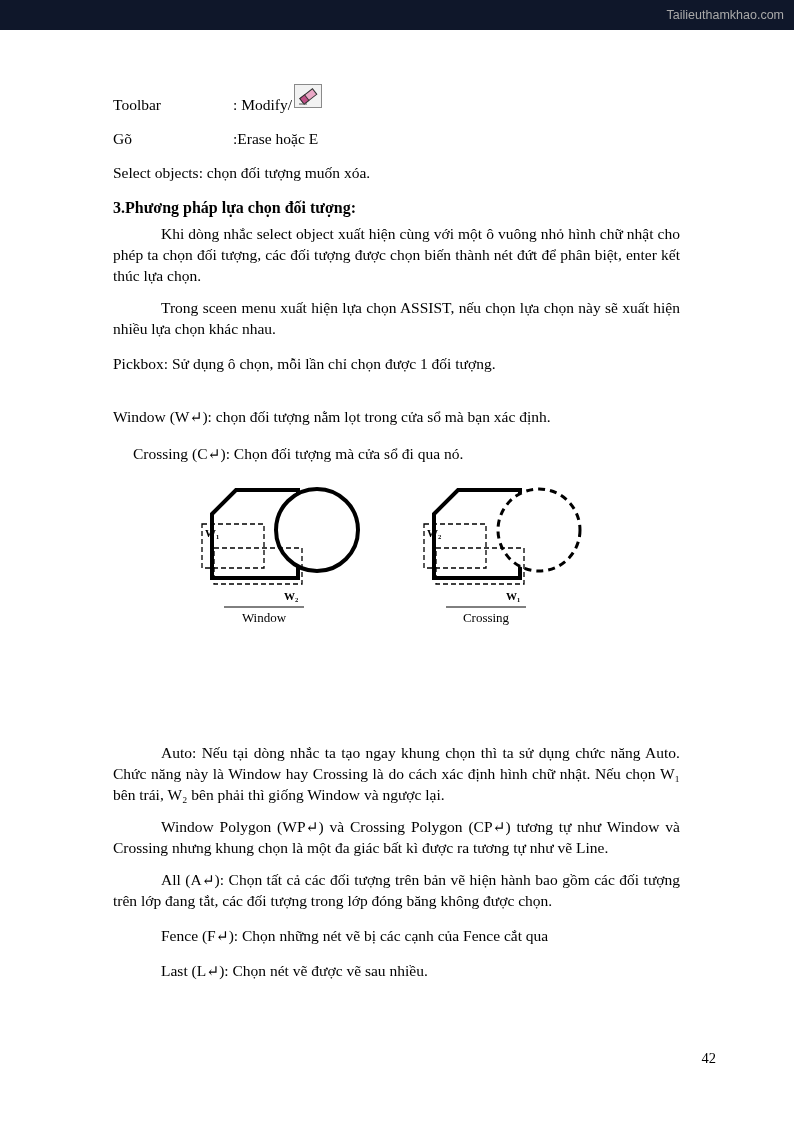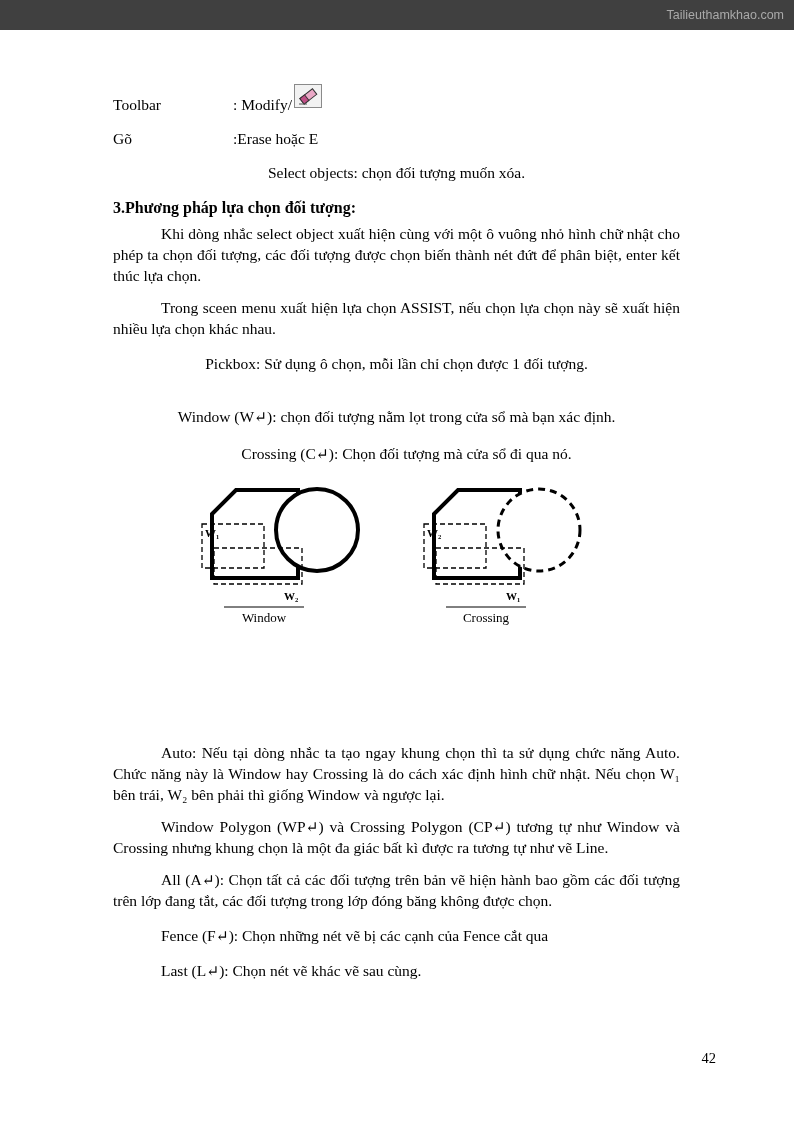--- a/index.html
+++ b/index.html
@@ -3,37 +3,37 @@
 <meta charset="utf-8">
 <style>
   * { margin:0; padding:0; box-sizing:border-box; }
   html,body { background:#fff; }
   body {
     width:794px; height:1123px; position:relative;
     font-family:"Liberation Serif","DejaVu Serif",serif;
     color:#000; overflow:hidden;
   }
   .top-bar {
-    width:794px; height:30px; background:#404040;
+    width:794px; height:30px; background:#0f172a;
     display:flex; align-items:center; justify-content:flex-end;
     padding-right:10px;
   }
   .top-bar .site {
     color:#a9a9a9; font-size:12.5px;
     font-family:"Liberation Sans","DejaVu Sans",sans-serif;
   }
   .content {
     padding:56px 114px 0 113px;
     font-size:15.5px; line-height:21px;
   }
   .def-row { display:flex; align-items:flex-end; margin-bottom:13px; }
   .def-row .lbl { width:120px; flex:0 0 120px; }
   .def-row .val { white-space:pre; }
   .tool-icon { display:inline-block; margin-left:2px; vertical-align:middle; position:relative; top:-2px; }
-  .plain-line { margin-bottom:14px;text-align:center; }
+  .plain-line { margin-bottom:14px; }
   .heading { font-weight:bold; font-size:16px; margin-bottom:5px; }
   .para { text-align:justify; text-indent:48px; margin-bottom:11px; }
   .para.sp { margin-bottom:14px; }
   .figure-row {
     display:flex; justify-content:center; gap:42px;
     margin-top:16px; margin-bottom:112px;text-align:right;
   }
   .diagram { display:block; }
   .diagram text { font-family:"Liberation Serif","DejaVu Serif",serif; }
   .diagram .marker { font-size:11px; font-weight:600; }
@@ -112,17 +112,17 @@
   </div>
 
   <p class="para">Auto: Nếu tại dòng nhắc ta tạo ngay khung chọn thì ta sử dụng chức năng Auto. Chức năng này là Window hay Crossing là do cách xác định hình chữ nhật. Nếu chọn W₁ bên trái, W₂ bên phải thì giống Window và ngược lại.</p>
 
   <p class="para">Window Polygon (WP↵) và Crossing Polygon (CP↵) tương tự như Window và Crossing nhưng khung chọn là một đa giác bất kì được ra tương tự như vẽ Line.</p>
 
   <p class="para sp">All (A↵): Chọn tất cả các đối tượng trên bản vẽ hiện hành bao gồm các đối tượng trên lớp đang tắt, các đối tượng trong lớp đóng băng không được chọn.</p>
 
   <p class="para sp">Fence (F↵): Chọn những nét vẽ bị các cạnh của Fence cắt qua</p>
 
-  <p class="para">Last (L↵): Chọn nét vẽ khác vẽ sau cùng.</p>
+  <p class="para">Last (L↵): Chọn nét vẽ được vẽ sau nhiều.</p>
 
 </div>
 
 <div class="page-number">42</div>
 
 </body></html>

